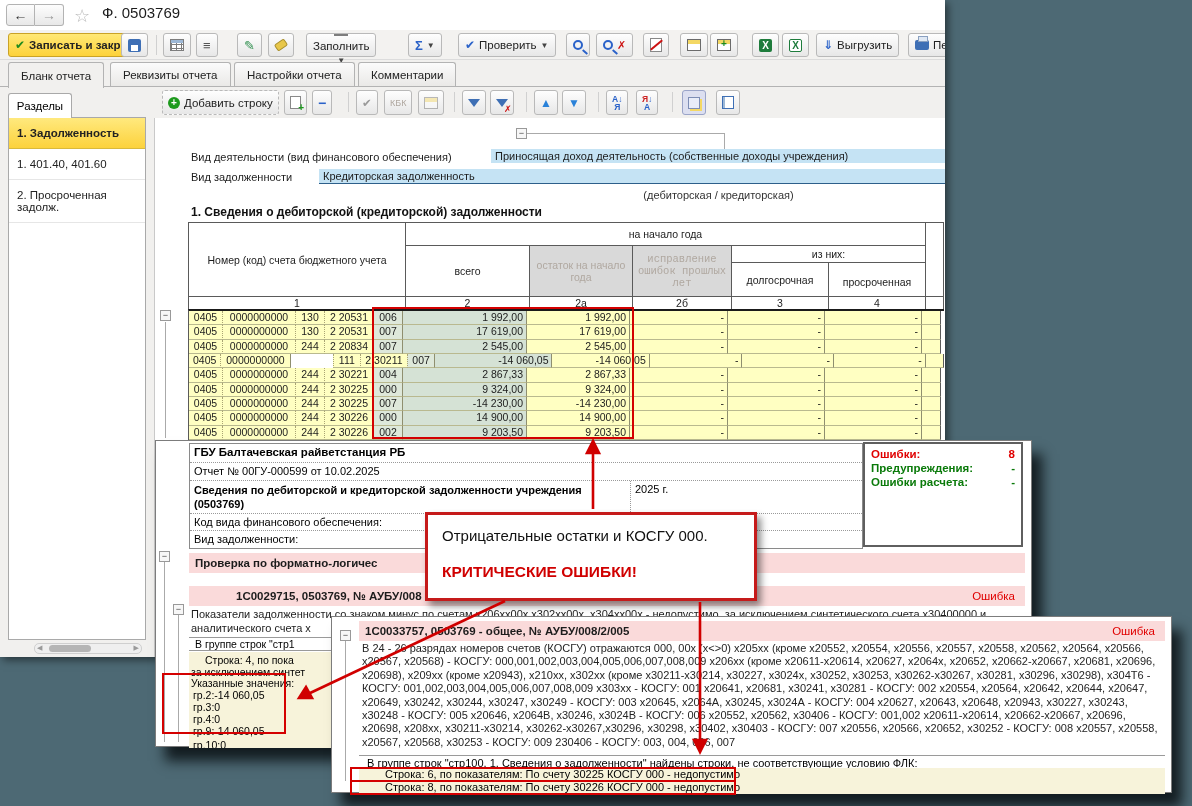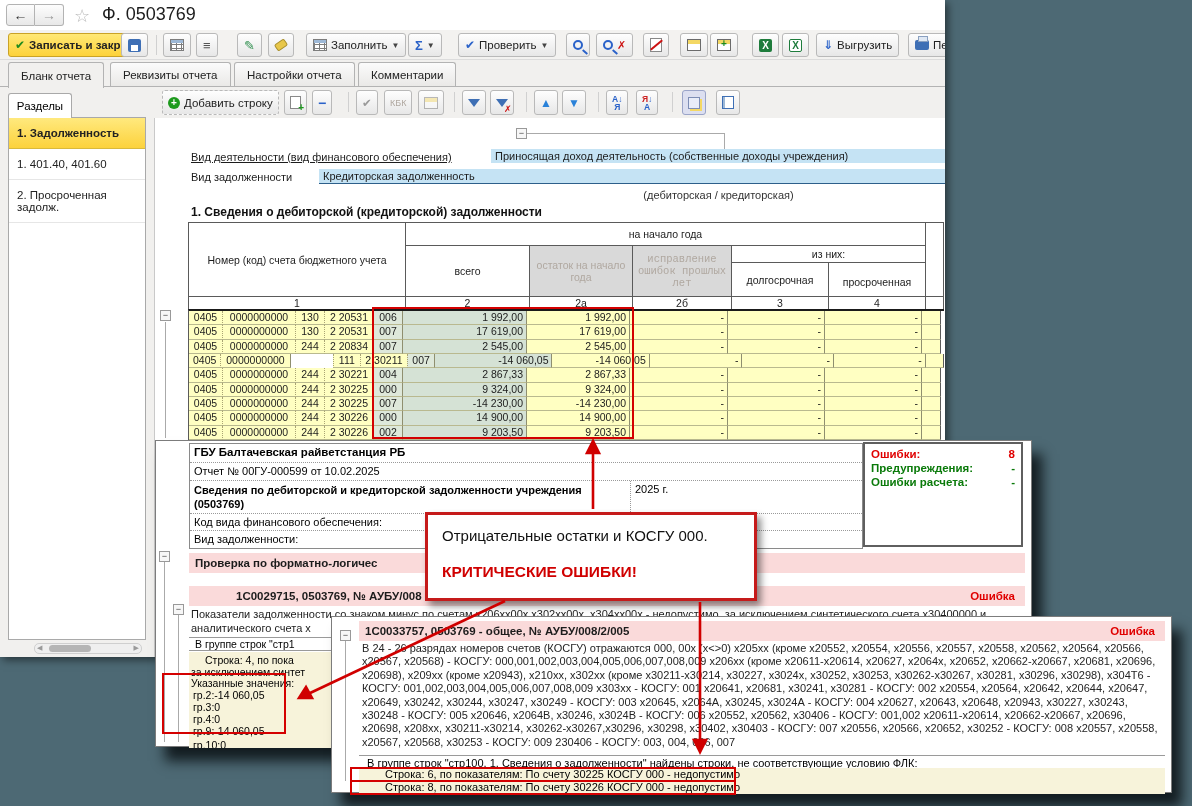--- a/index.html
+++ b/index.html
@@ -10,21 +10,21 @@
   
   #main-window { left:0; top:0; width:945px; height:657px; background:#f1f0ee; overflow:hidden;
                  box-shadow:3px 3px 8px rgba(0,0,0,.5); }
   #titlebar { left:0; top:0; width:945px; height:30px; background:#fff; }
   .navgroup { left:6px; top:4px; height:22px; display:flex; }
   .navbtn { width:29px; height:22px; border:1px solid #b3b3b3; background:linear-gradient(#fdfdfd,#e8e8e8);
             display:flex; align-items:center; justify-content:center; font-size:14px; }
   .navbtn.back { border-radius:3px 0 0 3px; color:#333; }
   .navbtn.fwd  { border-radius:0 3px 3px 0; color:#9a9a9a; border-left:none; }
   .star { left:74px; top:5px; font-size:18px; color:#b9b9b9; }
-  #page-title { left:102px; top:4px; font-size:18px; color:#1c1c1c; }
+  #page-title { left:102px; top:4px; font-size:15px; color:#1c1c1c; }
 
   #toolbar { left:0; top:30px; width:945px; height:30px; background:#f3f2f0; border-bottom:1px solid #dcdcdc; }
   .tbtn { position:absolute; top:3px; height:24px; border:1px solid #b9b9b9; border-radius:3px;
           background:linear-gradient(#fefefe,#e7e7e7); display:flex; align-items:center; gap:4px;
           padding:0 6px; font-size:11.5px; color:#222; white-space:nowrap; }
   .tbtn.yellow { background:linear-gradient(#ffe876,#fdd23a); border-color:#c9a227; font-weight:bold; }
   .ico { display:inline-block; }
   .chk-g { color:#1d8a1d; font-weight:bold; font-size:12px; }
   .chk-b { color:#2a62c9; font-weight:bold; font-size:12px; }
   .floppy { width:13px; height:13px; background:#3e6fb5; border-radius:2px; position:relative; }
@@ -123,21 +123,21 @@
   
   .popup { background:#fff; border:1px solid #7c7c7c; box-shadow:10px 14px 12px rgba(5,10,12,.8); }
   #popup1 { left:155px; top:440px; width:877px; height:307px; z-index:10; }
   #popup2 { left:331px; top:616px; width:841px; height:177px; z-index:20; }
 
   .p1row { position:absolute; font-size:11px; color:#1c1c1c; }
   #p1-table { position:absolute; left:33px; top:2px; width:674px; height:106px; border:1px solid #8a8a8a; }
   .p1cell { position:absolute; border-bottom:1px dotted #9a9a9a; padding:2px 4px; font-size:11px; }
   .pinkband { position:absolute; left:33px; width:836px; height:20px; background:#fadada; font-weight:bold; font-size:11.5px;
               color:#1c1c1c; display:flex; align-items:center; padding:0 6px; }
-  .err-red { color:#e00000; font-weight:bold; }
+  .err-red { color:#e00000; font-weight:normal; }
   #p1-errorbox { position:absolute; left:707px; top:1px; width:160px; height:105px; border:2px solid #5f5f5f; background:#fff;
                  font-size:11.5px; font-weight:bold; padding:4px 6px; }
   .ebrow { display:flex; justify-content:space-between; margin-bottom:2px; }
   .green { color:#0a7a0a; }
   .red { color:#e00000; }
   #p1-subhdr { position:absolute; left:33px; top:196px; width:143px; height:14px; border-top:1px solid #9a9a9a;
                border-bottom:1px solid #9a9a9a; border-right:1px solid #9a9a9a; font-size:10.5px; padding:0 2px 0 6px;
                white-space:nowrap; overflow:hidden; }
   #p1-yellow { position:absolute; left:33px; top:211px; width:143px; height:96px; background:#f7f3da;
                border-right:1px solid #c9c5a5; font-size:10.5px; overflow:hidden; }
@@ -186,21 +186,21 @@
       </div>
     <div class="tbtn" style="left:196px;">
         <span class="listico">≡</span>
       </div>
     <div class="tbtn" style="left:237px;">
         <span class="pencil">✎</span>
       </div>
     <div class="tbtn" style="left:268px;">
         <span class="eraser"></span>
       </div>
-    <div class="tbtn" style="left:306px;">
+    <div class="tbtn" style="left:306px;flex-direction:column;">
       <span class="gridico"></span>
       <span>Заполнить</span>
       <span class="caret">▼</span>
     </div>
     <div class="tbtn" style="left:408px;">
       <span class="sum">Σ</span>
       <span class="caret">▼</span>
     </div>
     <div class="tbtn" style="left:458px;">
       <span class="chk-b">✔</span>
@@ -311,21 +311,21 @@
   </div>
 
   <div id="sheet" class="abs">
 
     <div class="gbox" style="left:361px; top:10px;">−</div>
     <div class="gline" style="left:372px; top:15px; width:197px; height:1px;"></div>
     <div class="gline" style="left:569px; top:15px; width:1px; height:16px;"></div>
     <div class="gbox" style="left:5px; top:192px;">−</div>
     <div class="gline" style="left:10px; top:204px; width:1px; height:116px;"></div>
 
-    <div class="flabel" style="left:36px; top:33px;text-decoration:underline;">Вид деятельности (вид финансового обеспечения)</div>
+    <div class="flabel" style="left:36px; top:33px;">Вид деятельности (вид финансового обеспечения)</div>
     <div class="ffield" style="left:336px; top:31px; width:455px;">Приносящая доход деятельность (собственные доходы учреждения)</div>
     <div class="flabel" style="left:36px; top:53px;">Вид задолженности</div>
     <div class="ffield" style="left:164px; top:51px; width:627px; border-bottom:1px solid #2d5f8a;">Кредиторская задолженность</div>
     <div class="hint" style="left:336px; top:71px; width:455px; text-align:center;">(дебиторская / кредиторская)</div>
     <div class="sect-title" style="left:36px; top:87px;">1. Сведения о дебиторской (кредиторской) задолженности</div>
   </div>
 
   <div id="dtable" class="abs">
     <div class="hc" style="left:0; top:0; width:218px; height:75px;">Номер (код) счета бюджетного учета</div>
     <div class="hc" style="left:217px; top:0; width:521px; height:24px;">на начало года</div>

